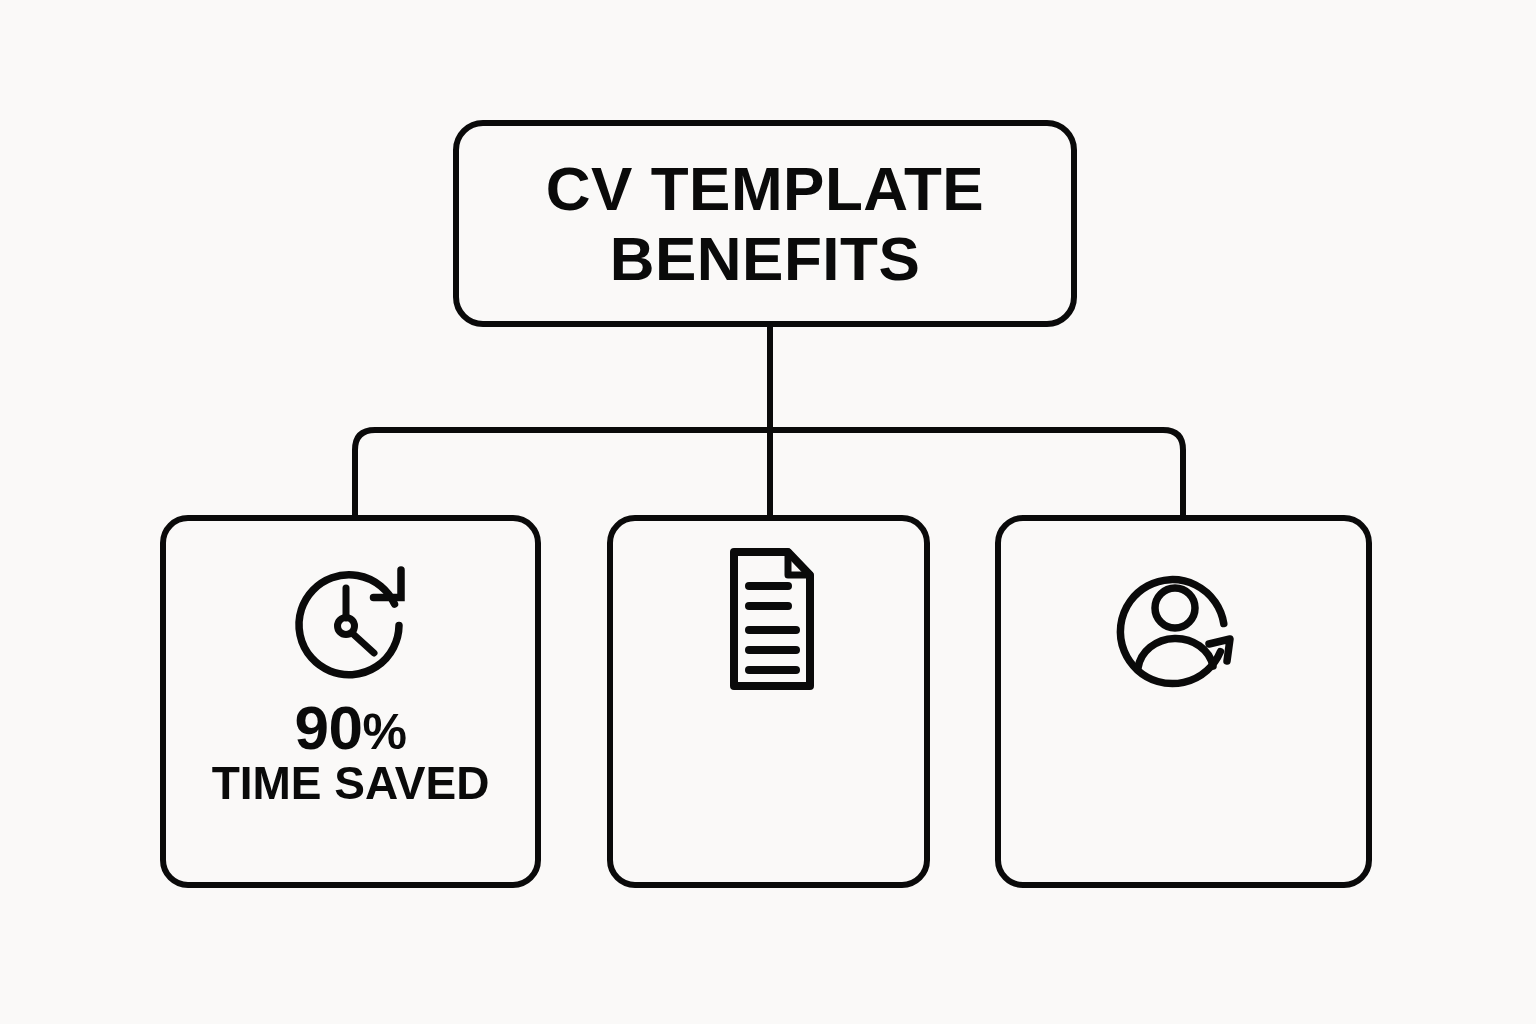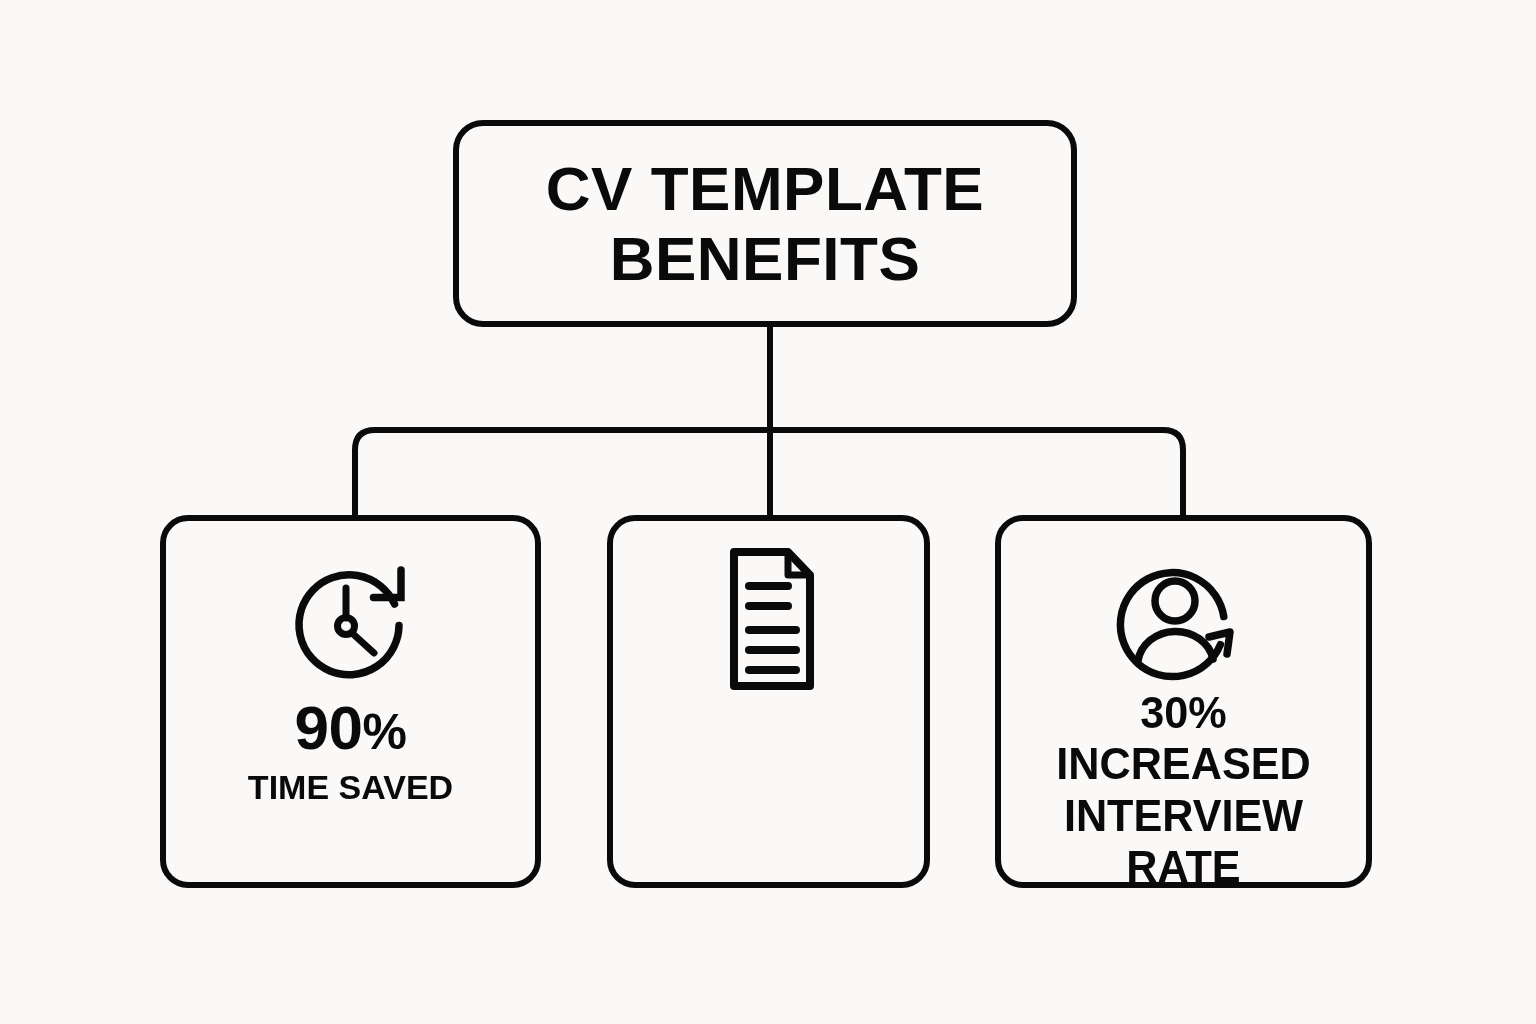--- a/index.html
+++ b/index.html
@@ -93,25 +93,24 @@
 
   .stat-big {
     font-size: 62px;
     font-weight: bold;
     line-height: 1.0;
     letter-spacing: -0.5px;
   }
   .stat-big .pct { font-size: 50px; }
 
   .stat-sub {
-    font-size: 34px;
+    font-size: 46px;
     font-weight: bold;
     line-height: 1.06;
     letter-spacing: 0px;
-    margin-top: 10px;
     white-space: pre-line;
   }
 
   .stat-block {
     font-size: 44px;
     font-weight: bold;
     line-height: 1.14;
     white-space: pre-line;
     transform: scaleX(0.96);
   }
@@ -181,20 +180,15 @@
 
         <path d="M 117 84 A 52 52 0 1 1 113.5 56" fill="none" stroke="#0a0a0a" stroke-width="7.5" stroke-linecap="round" transform="rotate(14 67 67)"></path>
 
         <path d="M 100 88 L 121 83 L 118 105" fill="none" stroke="#0a0a0a" stroke-width="7.5" stroke-linecap="round" stroke-linejoin="round"></path>
 
         <circle cx="66" cy="52" r="20" fill="none" stroke="#0a0a0a" stroke-width="7.5"></circle>
 
         <path d="M 29 112 A 38 34 0 0 1 104 110" fill="none" stroke="#0a0a0a" stroke-width="7.5" stroke-linecap="round"></path>
       </svg>
     </div>
-    <div class="card-text">
-      <div class="stat-block">30% INCREASED
-INTERVIEW
-RATE</div>
-    </div>
   </div>
 
 </div>
 
 </body></html>

